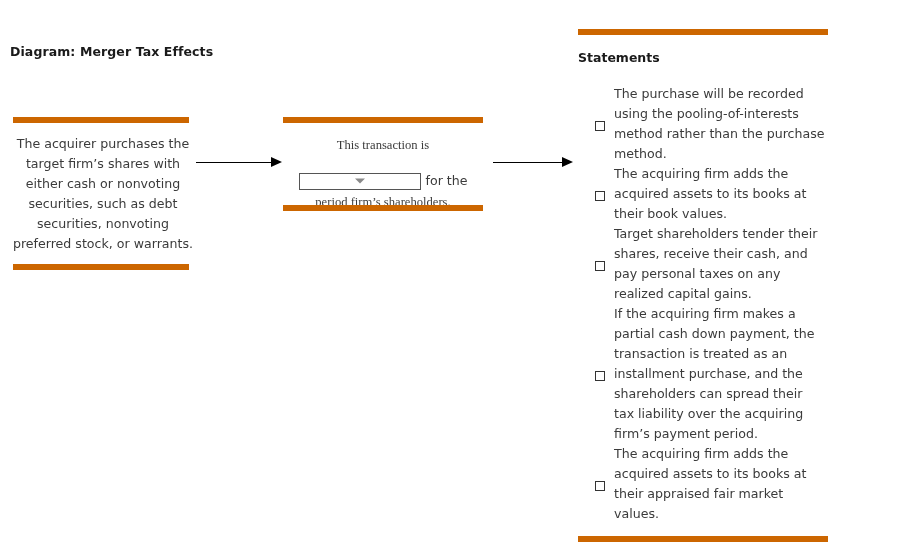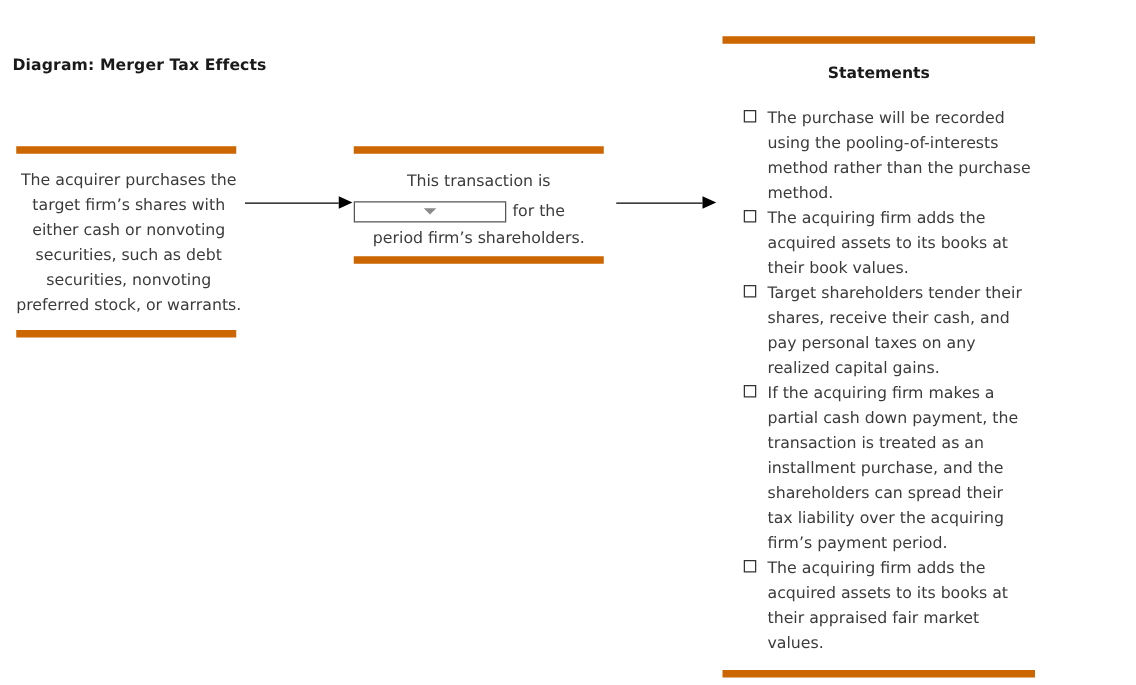--- a/index.html
+++ b/index.html
@@ -48,27 +48,27 @@
   
   #box-acquirer { left: 12px; top: 134px; width: 182px; }
   #rule-acquirer-top    { left: 13px;  top: 117px; width: 176px; }
   #rule-acquirer-bottom { left: 13px;  top: 264px; width: 176px; }
 
   
   #box-transaction { left: 283px; top: 135px; width: 200px; }
   #rule-transaction-top    { left: 283px; top: 117px; width: 200px; }
   #rule-transaction-bottom { left: 283px; top: 205px; width: 200px; }
 
-  .trans-line { display: block; }
+  .trans-line { display: block; font-family: Liberation Serif, serif; }
   .trans-mid {
     display: flex;
     align-items: center;
-    justify-content: flex-start;
+    justify-content: center;
     gap: 5px;
-    margin: 4px 0 1px 0;
+    margin: 16px 0 1px 0;
   }
 
   
   .dropdown {
     width: 122px;
     height: 17px;
     background: #ffffff;
     border: 1px solid #555555;
     position: relative;
     display: inline-block;
@@ -113,35 +113,35 @@
   #arrow-2 { left: 493px; top: 157px; width: 80px; }
   #arrow-2 .shaft { width: 69px; }
   #rule-statements-top    { left: 578px; top: 29px;  width: 250px; }
   #rule-statements-bottom { left: 578px; top: 536px; width: 250px; }
 
   #statements-title {
     position: absolute;
     left: 578px;
     top: 50px;
     width: 250px;
-    text-align: center;
+    text-align: left;
     font-size: 12.5px;
     font-weight: bold;
     color: #1a1a1a;
   }
 
   #statements-list {
     position: absolute;
     left: 595px;
     top: 84px;
     width: 240px;
   }
   .statement-item {
     display: flex;
-    align-items: flex-start;
+    align-items: center;
     margin-bottom: 0px;
   }
   .statement-checkbox {
     flex: 0 0 auto;
     width: 10px;
     height: 10px;
     border: 1.4px solid #333333;
     background: #ffffff;
     margin-top: 4px;
     margin-right: 9px;

